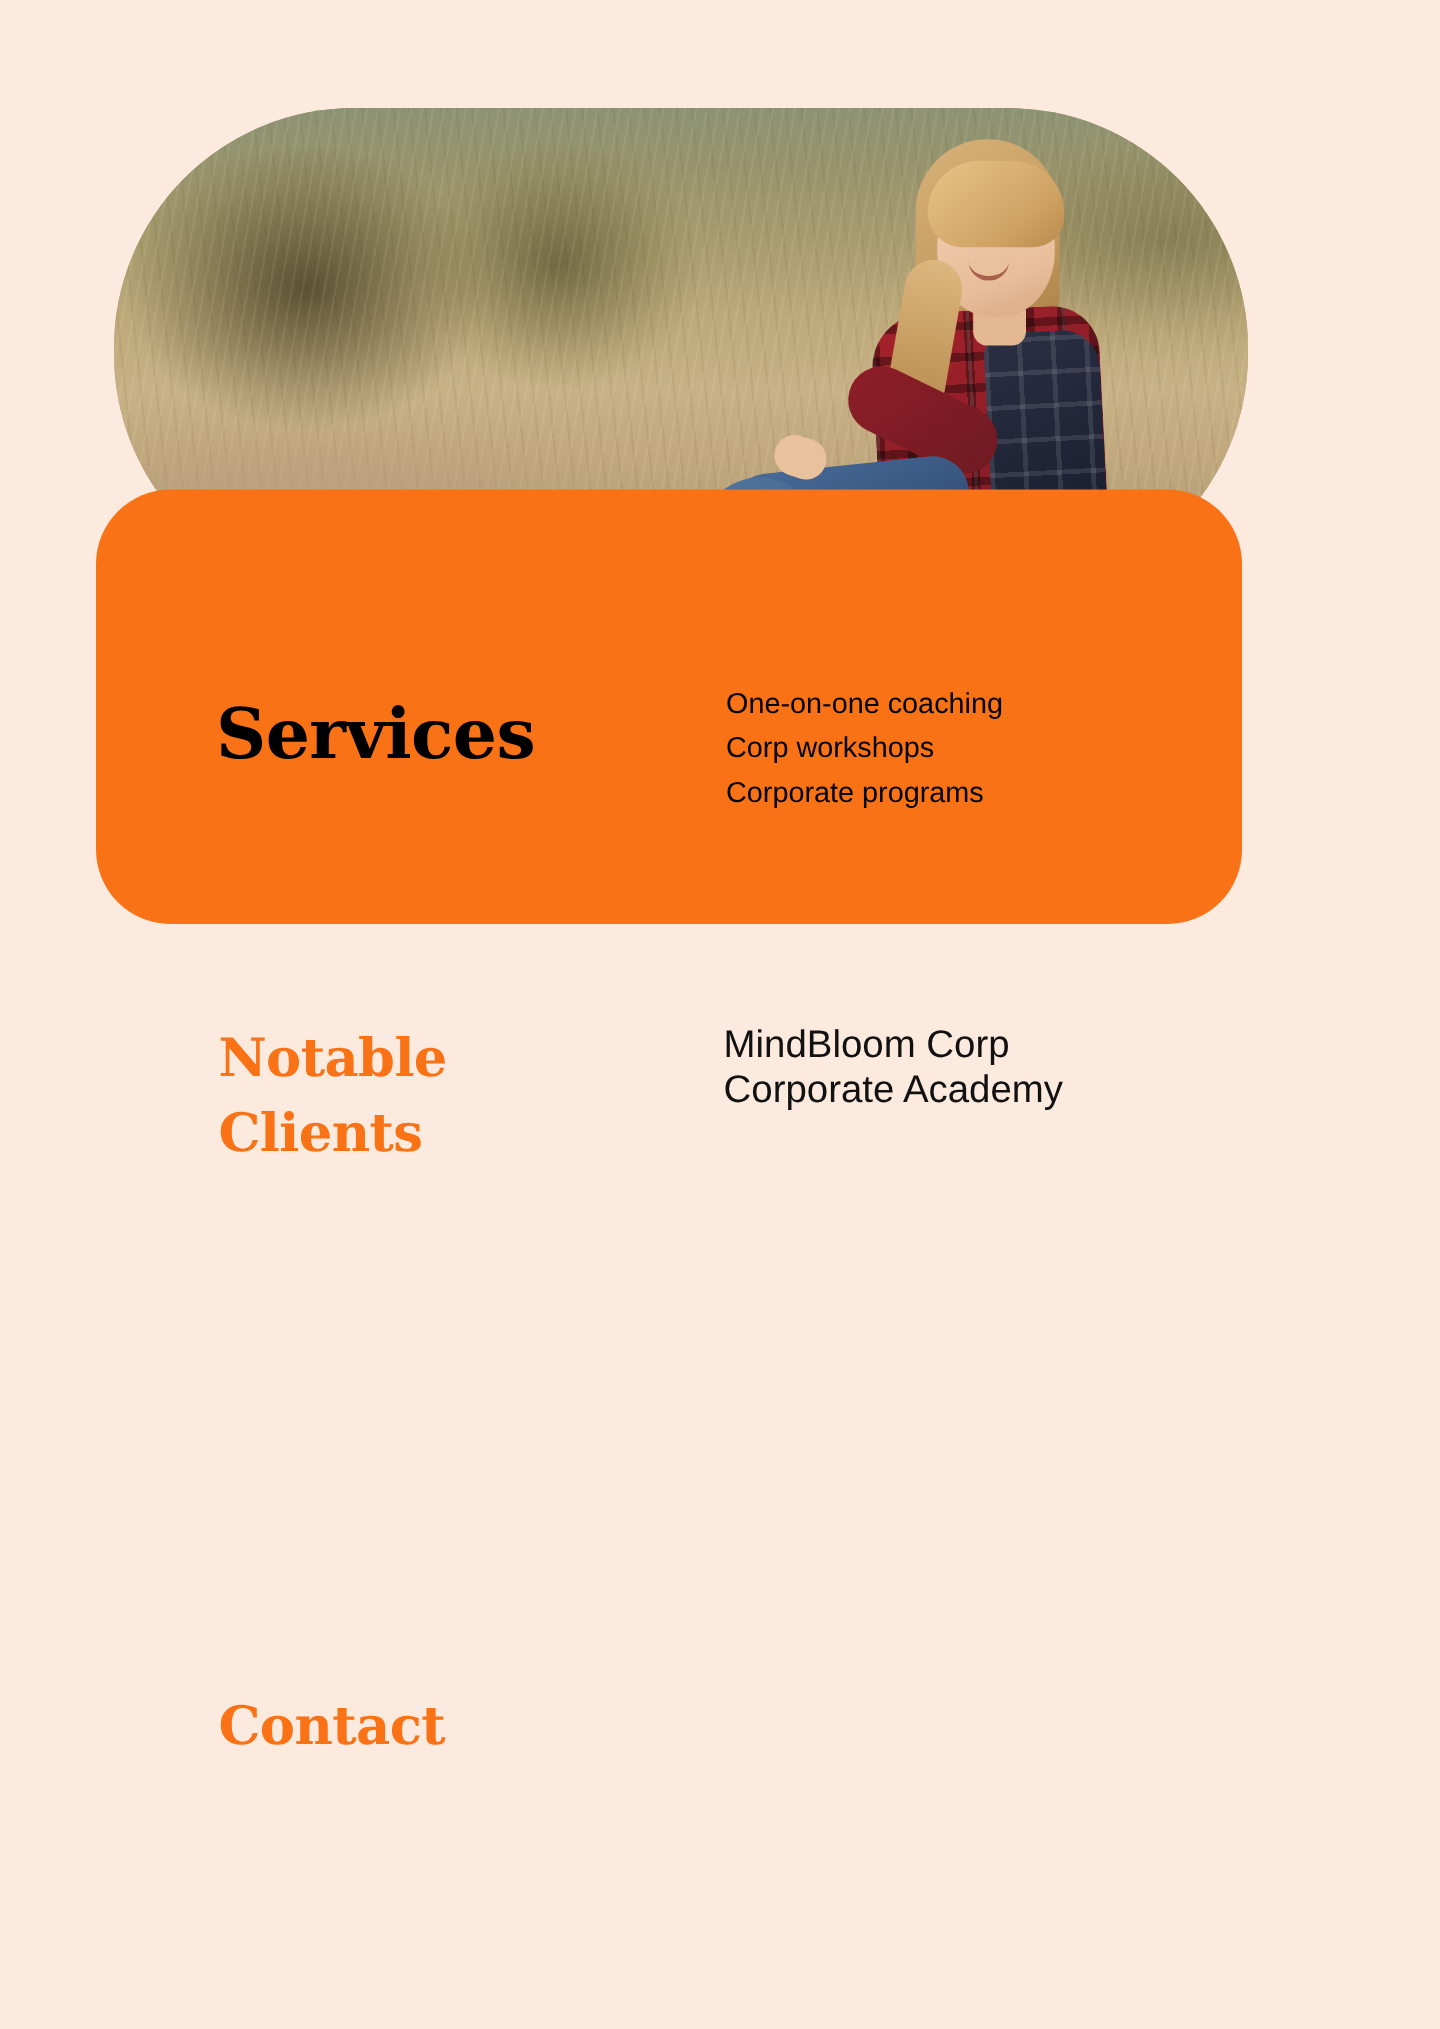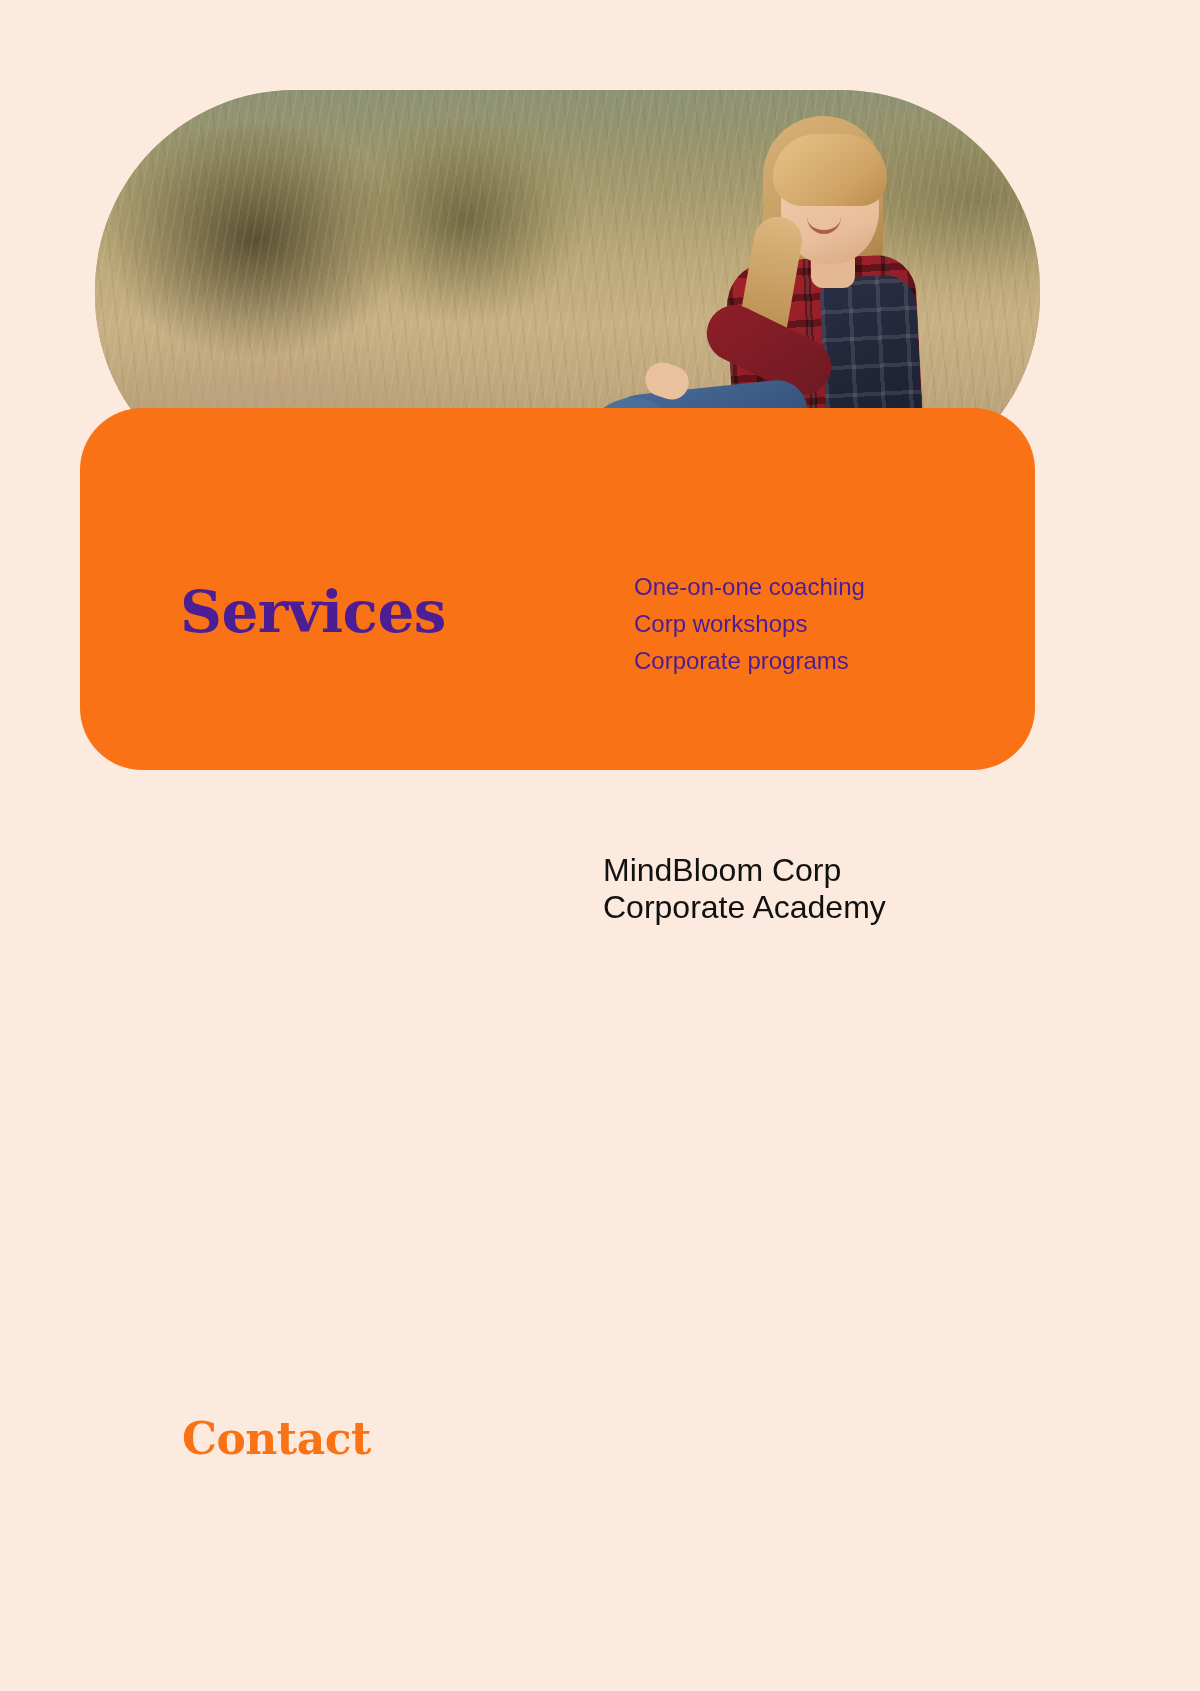--- a/index.html
+++ b/index.html
@@ -198,30 +198,30 @@
     background: #f97316;
     border-radius: 62px;
   }
   .services-title {
     position: absolute;
     left: 100px;
     top: 170px;
     font-family: "DejaVu Serif", serif;
     font-weight: 700;
     font-size: 58px;
-    color: #4c1d95;
+    color: #000000;
     letter-spacing: -0.5px;
   }
   .services-list {
     position: absolute;
-    left: 554px;
+    left: 525px;
     top: 160px;
     font-size: 24px;
     line-height: 37px;
-    color: #4c1d95;
+    color: #000000;
   }
 
   
   .section {
     position: absolute;
     left: 0;
     width: 1200px;
   }
   .section-heading {
     position: absolute;
@@ -276,20 +276,24 @@
   <div class="services-card">
     <div class="services-title">Services</div>
     <div class="services-list">
       <span class="line">One-on-one coaching</span>
       <span class="line">Corp workshops</span>
       <span class="line">Corporate programs</span>
     </div>
   </div>
 
   <div class="section sec-clients">
+    <div class="section-heading">
+      <span class="line">Notable</span>
+      <span class="line">Clients</span>
+    </div>
     <div class="section-body">
       <span class="line">MindBloom Corp</span>
       <span class="line">Corporate Academy</span>
     </div>
   </div>
 
 
   <div class="section sec-contact">
     <div class="section-heading">Contact</div>
     <div class="section-body">

